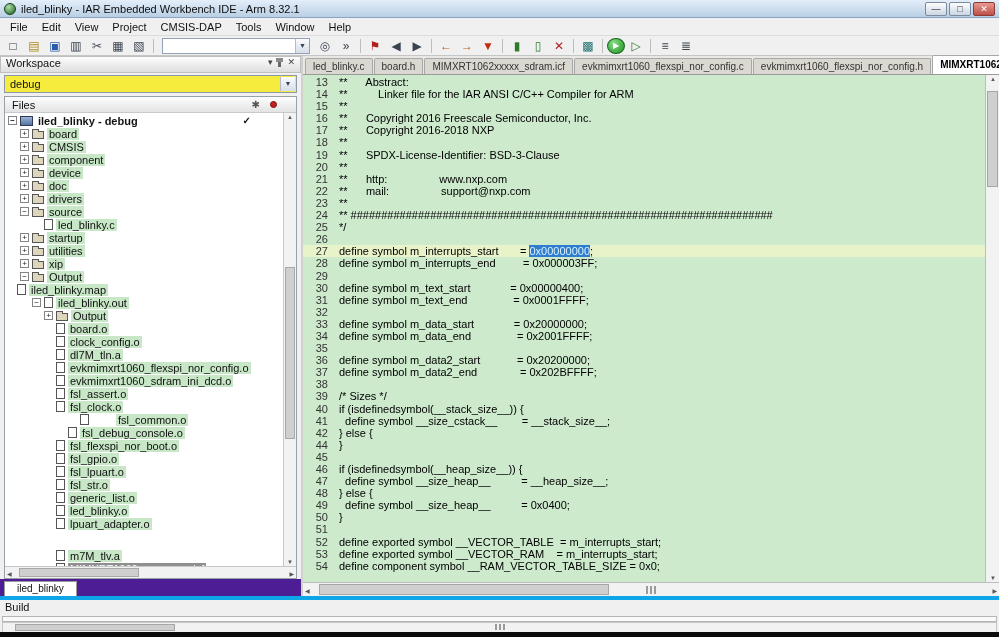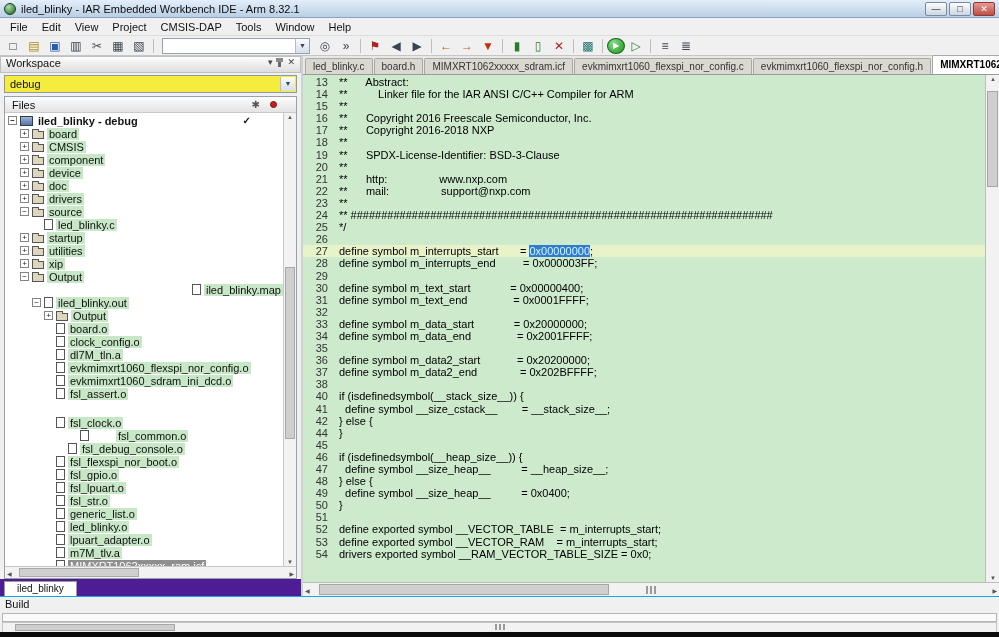--- a/index.html
+++ b/index.html
@@ -79,21 +79,21 @@
   .ctext{flex:1}
   .sel{background:#2f7cd0;color:#d9f4ff}
   .ed-vscroll{position:absolute;top:0;right:0;bottom:0;width:14px;background:#f2f2f2;border-left:1px solid #bdbdbd}
   .ed-vscroll .thumb{position:absolute;left:1px;right:1px;top:16px;height:96px;background:#cfcfcf;border:1px solid #a6a6a6}
   .ed-hscroll{height:14px;background:#f2f2f2;border-top:1px solid #bdbdbd;position:relative;flex:none}
   .ed-hscroll .thumb{position:absolute;left:16px;top:1px;bottom:1px;width:290px;background:#cfcfcf;border:1px solid #a6a6a6}
   .grip{position:absolute;left:50%;top:3px;transform:translateX(-50%);display:flex;gap:2px}
   .grip i{width:2px;height:8px;background:#9a9a9a;display:block}
 
   
-  .build{position:absolute;top:596px;left:0;right:0;height:36px;background:#f0f0f0;border-top:1px solid #0ea5e9}
+  .build{position:absolute;top:596px;left:0;right:0;height:36px;background:#f0f0f0;border-top:4px solid #0ea5e9}
   .build-header{height:15px;padding:1px 5px;font-size:11px}
   .build-body{position:absolute;top:16px;left:2px;right:2px;bottom:10px;background:#fafafa;border:1px solid #b5b5b5}
   .build-hscroll{position:absolute;left:2px;right:2px;bottom:0;height:10px;background:#f2f2f2;border:1px solid #c6c6c6;border-bottom:none}
   .build-hscroll .thumb{position:absolute;left:12px;top:1px;bottom:1px;width:160px;background:#cfcfcf;border:1px solid #a6a6a6}
   .taskstrip{position:absolute;left:0;right:0;bottom:0;height:5px;background:#0b0b0b}
 </style>
 </head>
 <body>
 
 <div class="titlebar">
@@ -236,21 +236,21 @@
         <div class="tree-row" style="padding-left: 15px;">
           <span class="exp">+</span>
           <span class="ticon-folder"></span>
           <span class="tlabel green">xip</span>
         </div>
         <div class="tree-row" style="padding-left: 15px;">
           <span class="exp">−</span>
           <span class="ticon-folder"></span>
           <span class="tlabel green">Output</span>
         </div>
-        <div class="tree-row" style=" justify-content: flex-end;">
+        <div class="tree-row" style="">
           <span class="tindent"></span>
           <span class="ticon-file"></span>
           <span class="tlabel green">iled_blinky.map</span>
         </div>
         <div class="tree-row" style="padding-left: 27px;">
           <span class="exp">−</span>
           <span class="ticon-file"></span>
           <span class="tlabel green">iled_blinky.out</span>
         </div>
         <div class="tree-row" style="padding-left: 39px;">
@@ -281,21 +281,21 @@
         <div class="tree-row" style="padding-left: 39px;">
           <span class="tindent"></span>
           <span class="ticon-file"></span>
           <span class="tlabel green">evkmimxrt1060_sdram_ini_dcd.o</span>
         </div>
         <div class="tree-row" style="padding-left: 39px;">
           <span class="tindent"></span>
           <span class="ticon-file"></span>
           <span class="tlabel green">fsl_assert.o</span>
         </div>
-        <div class="tree-row" style="padding-left: 39px; margin-top: 16px;">
+        <div class="tree-row" style="padding-left: 39px;">
           <span class="tindent"></span>
           <span class="ticon-file"></span>
           <span class="tlabel green">fsl_clock.o</span>
         </div>
         <div class="tree-row" style="padding-left: 39px; gap: 24px;">
           <span class="tindent"></span>
           <span class="ticon-file"></span>
           <span class="tlabel green">fsl_common.o</span>
         </div>
         <div class="tree-row" style="padding-left: 51px;">
@@ -331,21 +331,21 @@
         <div class="tree-row" style="padding-left: 39px;">
           <span class="tindent"></span>
           <span class="ticon-file"></span>
           <span class="tlabel green">led_blinky.o</span>
         </div>
         <div class="tree-row" style="padding-left: 39px;">
           <span class="tindent"></span>
           <span class="ticon-file"></span>
           <span class="tlabel green">lpuart_adapter.o</span>
         </div>
-        <div class="tree-row" style="padding-left: 39px;">
+        <div class="tree-row" style="padding-left: 39px; margin-top: 19px;">
           <span class="tindent"></span>
           <span class="ticon-file"></span>
           <span class="tlabel green">m7M_tlv.a</span>
         </div>
         <div class="tree-row selected" style="padding-left: 39px;">
           <span class="tindent"></span>
           <span class="ticon-file"></span>
           <span class="tlabel">MIMXRT1062xxxxx_ram.icf</span>
         </div>
         <div class="tree-row" style="padding-left: 39px;">
@@ -402,34 +402,35 @@
         <div class="code-row"><span class="gutter">29</span><span class="ctext"></span></div>
         <div class="code-row"><span class="gutter">30</span><span class="ctext">define symbol m_text_start             = 0x00000400;</span></div>
         <div class="code-row"><span class="gutter">31</span><span class="ctext">define symbol m_text_end               = 0x0001FFFF;</span></div>
         <div class="code-row"><span class="gutter">32</span><span class="ctext"></span></div>
         <div class="code-row"><span class="gutter">33</span><span class="ctext">define symbol m_data_start             = 0x20000000;</span></div>
         <div class="code-row"><span class="gutter">34</span><span class="ctext">define symbol m_data_end               = 0x2001FFFF;</span></div>
         <div class="code-row"><span class="gutter">35</span><span class="ctext"></span></div>
         <div class="code-row"><span class="gutter">36</span><span class="ctext">define symbol m_data2_start            = 0x20200000;</span></div>
         <div class="code-row"><span class="gutter">37</span><span class="ctext">define symbol m_data2_end              = 0x202BFFFF;</span></div>
         <div class="code-row"><span class="gutter">38</span><span class="ctext"></span></div>
+        <div class="code-row"><span class="gutter">39</span><span class="ctext">/* Sizes */</span></div>
         <div class="code-row"><span class="gutter">40</span><span class="ctext">if (isdefinedsymbol(__stack_size__)) {</span></div>
         <div class="code-row"><span class="gutter">41</span><span class="ctext">  define symbol __size_cstack__        = __stack_size__;</span></div>
         <div class="code-row"><span class="gutter">42</span><span class="ctext">} else {</span></div>
         <div class="code-row"><span class="gutter">44</span><span class="ctext">}</span></div>
         <div class="code-row"><span class="gutter">45</span><span class="ctext"></span></div>
         <div class="code-row"><span class="gutter">46</span><span class="ctext">if (isdefinedsymbol(__heap_size__)) {</span></div>
         <div class="code-row"><span class="gutter">47</span><span class="ctext">  define symbol __size_heap__          = __heap_size__;</span></div>
         <div class="code-row"><span class="gutter">48</span><span class="ctext">} else {</span></div>
         <div class="code-row"><span class="gutter">49</span><span class="ctext">  define symbol __size_heap__          = 0x0400;</span></div>
         <div class="code-row"><span class="gutter">50</span><span class="ctext">}</span></div>
         <div class="code-row"><span class="gutter">51</span><span class="ctext"></span></div>
         <div class="code-row"><span class="gutter">52</span><span class="ctext">define exported symbol __VECTOR_TABLE  = m_interrupts_start;</span></div>
         <div class="code-row"><span class="gutter">53</span><span class="ctext">define exported symbol __VECTOR_RAM    = m_interrupts_start;</span></div>
-        <div class="code-row"><span class="gutter">54</span><span class="ctext">drivers exported symbol __RAM_VECTOR_TABLE_SIZE = 0x0;</span></div>
+        <div class="code-row"><span class="gutter">54</span><span class="ctext">define component symbol __RAM_VECTOR_TABLE_SIZE = 0x0;</span></div>
       </div>
     <div class="ed-vscroll">
       <span class="sb-arrow" style="top:1px;left:4px">▲</span>
       <span class="sb-arrow" style="bottom:1px;left:4px">▼</span>
       <div class="thumb"></div>
     </div>
   </div>
   <div class="ed-hscroll">
     <span class="sb-arrow" style="left:2px;top:4px">◀</span>
     <span class="sb-arrow" style="right:2px;top:4px">▶</span>

